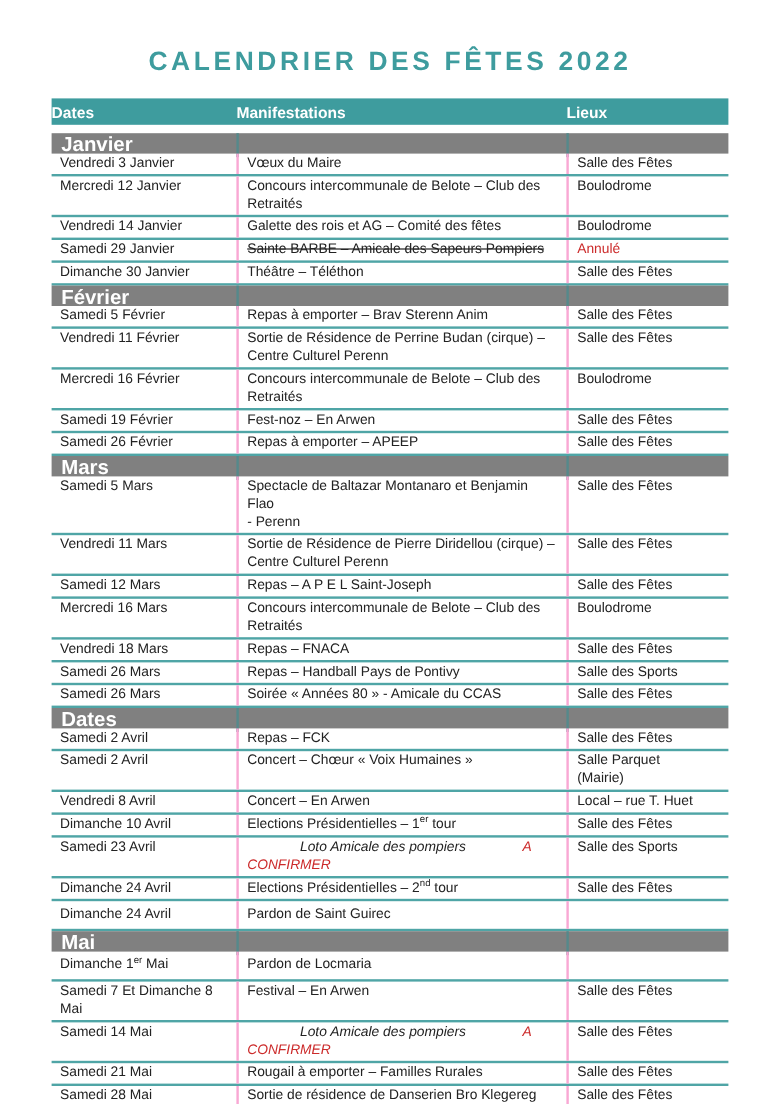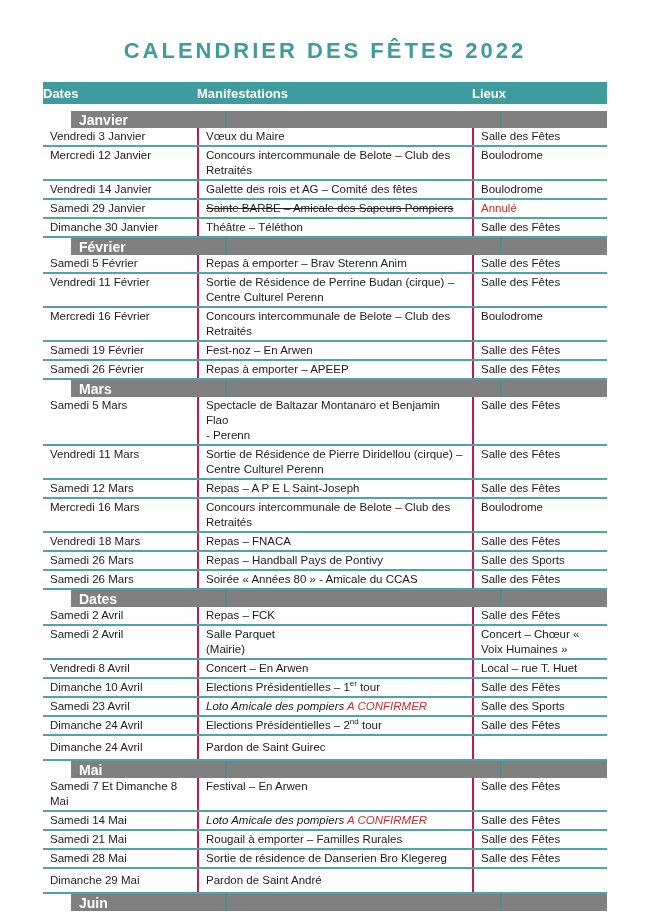--- a/index.html
+++ b/index.html
@@ -12,35 +12,35 @@
     margin:38px 0 0 0; text-align:center;
     color:#3e9c9e; font-size:22px; font-weight:bold; letter-spacing:3px;
   }
   .table-wrap { width:564px; margin:18px 0 0 43px; }
   .grid3 { display:grid; grid-template-columns:154px 275px 135px; }
   .thead {
     background:#3e9c9e; color:#ffffff; font-weight:bold; font-size:13px;
     height:22px; align-items:center; margin-bottom:7px;
   }
   .section-bar {
-    background:#808080; color:#ffffff; font-weight:bold; font-size:14px;
-    height:17px; align-items:stretch;margin-left:28px;
+    background:#808080; color:#ffffff; font-weight:bold; font-size:17px;
+    height:17px; align-items:stretch;
   }
   .section-bar .c { display:flex; align-items:center; padding-left:8px; }
   .section-bar .c + .c { border-left:2px solid #55898b; }
   .row { border-bottom:2px solid #4fa5a6; align-items:stretch; }
   .row .c {
     padding:1px 7px; font-size:11.5px; line-height:15px;
     white-space:pre-line; display:block;
   }
   .row.tall .c { padding-top:4px; padding-bottom:4px; }
-  .row .c + .c { border-left:2px solid #be185d; }
+  .row .c + .c { border-left:2px solid #f9a8d4; }
   .strike { text-decoration:line-through; }
   .red { color:#cc2b2b; }
-  .it { font-style:italic; }
+  .it { font-style:italic;margin-left:44px; }
   .sup { font-size:8px; vertical-align:super; line-height:0; }
 </style>
 </head>
 <body>
 
 <h1 class="title">CALENDRIER DES FÊTES 2022</h1>
 
 <div class="table-wrap">
   <div class="thead grid3">
     <div>Dates</div>
@@ -159,23 +159,23 @@
         <div class="c"></div>
         <div class="c"></div>
       </div>
       <div class="row grid3">
         <div class="c">Samedi 2 Avril</div>
         <div class="c">Repas – FCK</div>
         <div class="c">Salle des Fêtes</div>
       </div>
       <div class="row grid3">
         <div class="c">Samedi 2 Avril</div>
+        <div class="c">Concert – Chœur « Voix Humaines »</div>
         <div class="c">Salle Parquet
 (Mairie)</div>
-        <div class="c">Concert – Chœur « Voix Humaines »</div>
       </div>
       <div class="row grid3">
         <div class="c">Vendredi 8 Avril</div>
         <div class="c">Concert – En Arwen</div>
         <div class="c">Local – rue T. Huet</div>
       </div>
       <div class="row grid3">
         <div class="c">Dimanche 10 Avril</div>
         <div class="c"><span>Elections Présidentielles – 1</span><span class="sup">er</span><span> tour</span></div>
         <div class="c">Salle des Fêtes</div>
@@ -191,20 +191,25 @@
         <div class="c">Salle des Fêtes</div>
       </div>
       <div class="row grid3 tall">
         <div class="c">Dimanche 24 Avril</div>
         <div class="c">Pardon de Saint Guirec</div>
         <div class="c"></div>
       </div>
       <div class="section-bar grid3">
         <div class="c">Mai</div>
         <div class="c"></div>
+        <div class="c"></div>
+      </div>
+      <div class="row grid3 tall">
+        <div class="c"><span>Dimanche 1</span><span class="sup">er</span><span> Mai</span></div>
+        <div class="c">Pardon de Locmaria</div>
         <div class="c"></div>
       </div>
       <div class="row grid3">
         <div class="c">Samedi 7 Et Dimanche 8
 Mai</div>
         <div class="c">Festival – En Arwen</div>
         <div class="c">Salle des Fêtes</div>
       </div>
       <div class="row grid3">
         <div class="c">Samedi 14 Mai</div>

